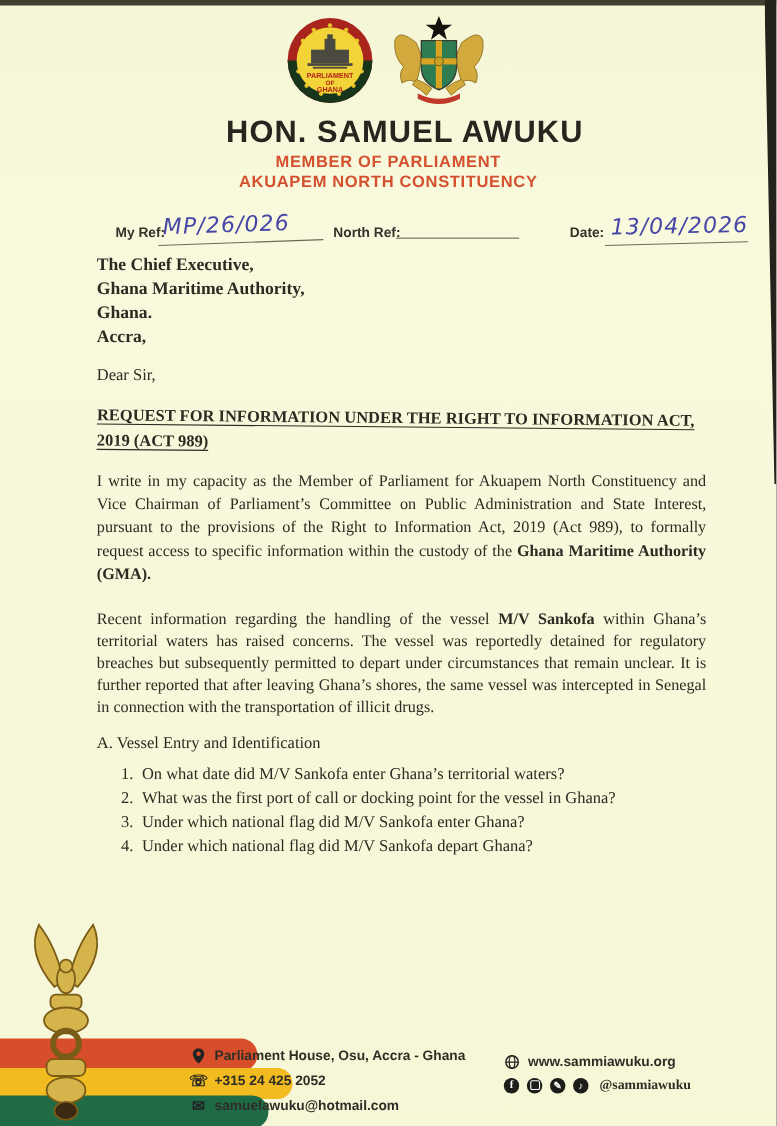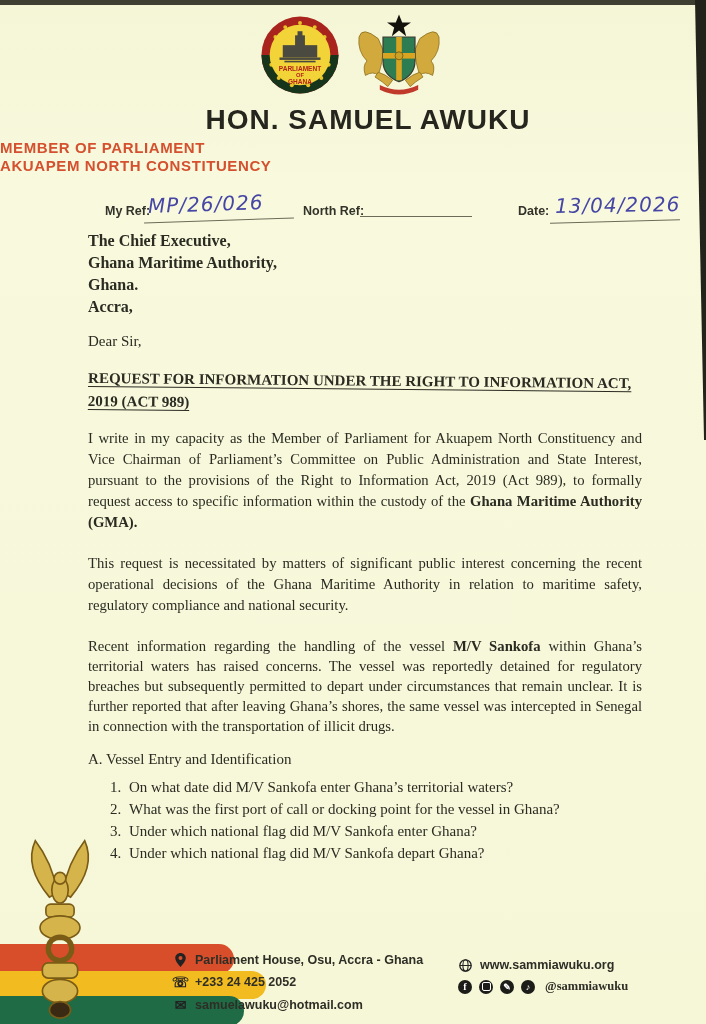--- a/index.html
+++ b/index.html
@@ -9,21 +9,21 @@
     overflow:hidden;font-family:"Liberation Serif",serif;color:#2b2b22;
   }
   
   .edge-top{position:absolute;top:0;left:0;width:706px;height:5px;background:#3e3e31;}
   .edge-right{position:absolute;top:0;right:0;width:11px;height:440px;background:#23231b;
     clip-path:polygon(0 0,100% 0,100% 100%,82% 100%);}
   
   .logos{position:absolute;top:12px;left:0;width:706px;display:flex;justify-content:center;gap:10px;align-items:center;}
   .mp-name{position:absolute;top:104px;left:0;width:706px;text-align:center;
     font-family:"Liberation Sans",sans-serif;font-weight:700;font-size:28px;letter-spacing:1px;color:#26261e;padding-left:15px;}
-  .mp-sub{position:absolute;left:0;width:706px;text-align:left;
+  .mp-sub{position:absolute;left:0;width:706px;text-align:center;
     font-family:"Liberation Sans",sans-serif;font-weight:700;font-size:15px;letter-spacing:.6px;}
   .mp-sub.role{top:139px;}
   .mp-sub.constituency{top:157px;}
   
   .refrow{position:absolute;top:190px;left:0;width:565px;height:36px;
     font-family:"Liberation Sans",sans-serif;font-size:12.5px;font-weight:700;color:#33332a;}
   .reflabel{position:absolute;top:14px;}
   .hand{font-family:"DejaVu Sans",sans-serif;font-style:italic;font-weight:400;font-size:20px;letter-spacing:1px;}
   .hand-myref{position:absolute;left:148px;top:2px;transform:rotate(-2deg);}
   .u-line{position:absolute;border-bottom:1.4px solid #6b6b58;}
@@ -141,21 +141,20 @@
       <div>Accra,</div>
     </div>
 
     <div class="salutation">Dear Sir,</div>
 
     <div class="subject">
       <span>REQUEST FOR INFORMATION UNDER THE RIGHT TO INFORMATION ACT, 2019 (ACT 989)</span>
     </div>
 
     <p class="p1"><span>I write in my capacity as the Member of Parliament for Akuapem North Constituency and Vice Chairman of Parliament’s Committee on Public Administration and State Interest, pursuant to the provisions of the Right to Information Act, 2019 (Act 989), to formally request access to specific information within the custody of the </span><span class="b">Ghana Maritime Authority (GMA).</span></p>
-    <p class="p2">This request is necessitated by matters of significant public interest concerning the recent operational decisions of the Ghana Maritime Authority in relation to maritime safety, regulatory compliance and national security.</p>
     <p class="p3"><span>Recent information regarding the handling of the vessel </span><span class="b">M/V Sankofa</span><span> within Ghana’s territorial waters has raised concerns. The vessel was reportedly detained for regulatory breaches but subsequently permitted to depart under circumstances that remain unclear. It is further reported that after leaving Ghana’s shores, the same vessel was intercepted in Senegal in connection with the transportation of illicit drugs.</span></p>
 
     <div class="section-head">A. Vessel Entry and Identification</div>
     <ol class="req">
       <li>On what date did M/V Sankofa enter Ghana’s territorial waters?</li>
       <li>What was the first port of call or docking point for the vessel in Ghana?</li>
       <li>Under which national flag did M/V Sankofa enter Ghana?</li>
       <li>Under which national flag did M/V Sankofa depart Ghana?</li>
     </ol>
   </main>
@@ -183,21 +182,21 @@
     <div class="crow">
       <span class="gicon">
         <svg width="11" height="14" viewBox="0 0 12 16">
             <path d="M6 0 C2.7 0 0 2.6 0 5.8 C0 10 6 16 6 16 S12 10 12 5.8 C12 2.6 9.3 0 6 0 Z M6 8 A2.3 2.3 0 1 1 6 3.4 A2.3 2.3 0 0 1 6 8 Z" fill="#222"></path>
           </svg>
       </span>
       <span>Parliament House, Osu, Accra - Ghana</span>
     </div>
     <div class="crow">
       <span class="gicon">☏</span>
-      <span>+233 24 425 2052</span>
+      <span>+315 24 425 2052</span>
     </div>
     <div class="crow">
       <span class="gicon">✉</span>
       <span>samuelawuku@hotmail.com</span>
     </div>
   </div>
 
   <div class="contact-right">
     <div class="crow">
       <span class="gicon">

